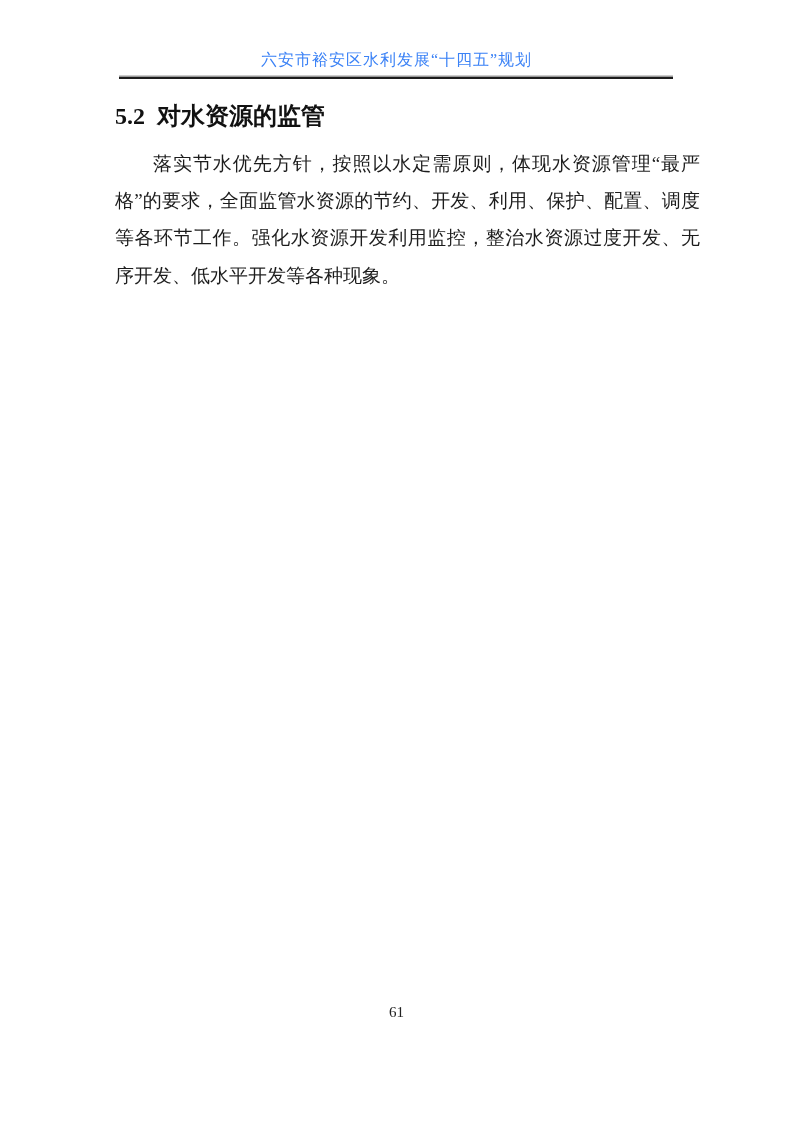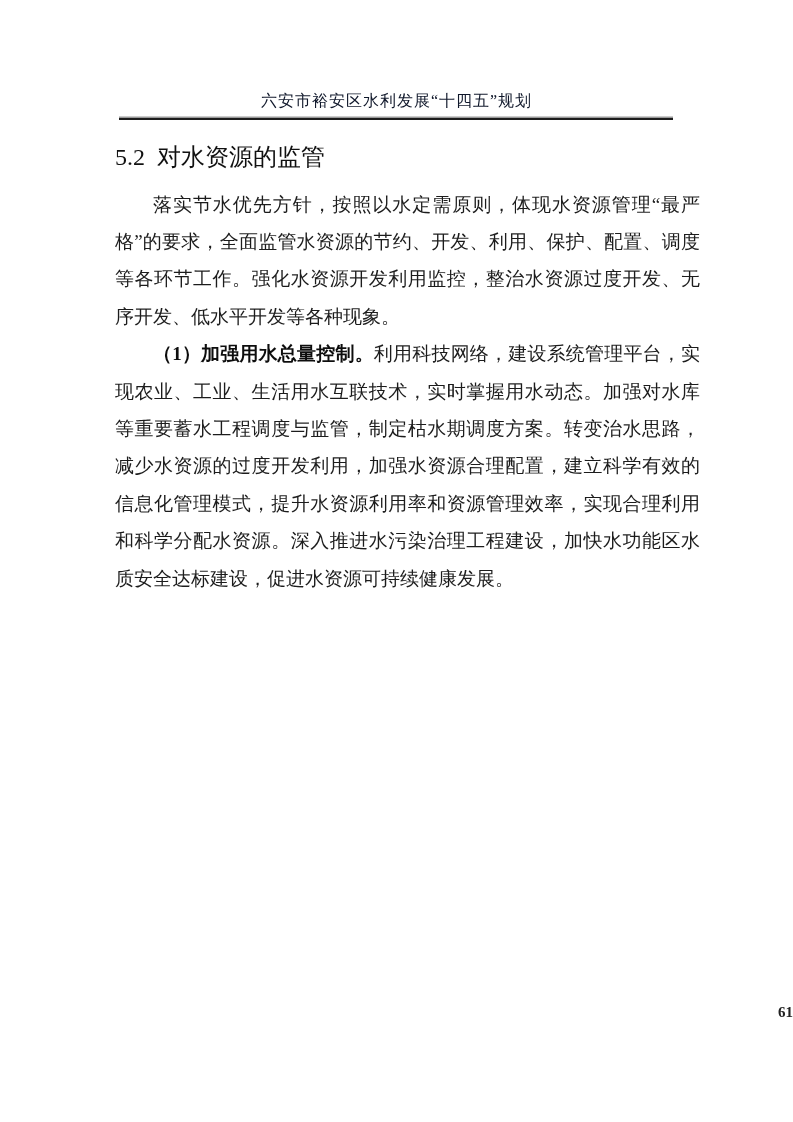--- a/index.html
+++ b/index.html
@@ -19,35 +19,34 @@
   }
   
   .header {
     padding-top: 50px;
   }
   .header-title {
     text-align: center;
     font-size: 16px;
     line-height: 19px;
     letter-spacing: 1px;
-    color: #0f172a;
-    margin-top: 41px;
+    color: #3b82f6;
   }
   .header-rule {
     margin: 8px 120px 0 119px;
     height: 1.5px;
     background: #1c1c1c;
     box-shadow: 0 -1.5px 0 #9a9a9a;
   }
   
   .section-heading {
     margin: 21px 93px 0 115px;
     font-size: 24px;
     line-height: 32px;
-    font-weight: 400;
+    font-weight: 700;
     font-family: "Liberation Sans", "DejaVu Sans", sans-serif;
     color: #111111;
   }
   .sec-num {
     font-family: "Liberation Serif", "DejaVu Serif", serif;
     margin-right: 12px;
   }
   
   .body {
     margin: 13px 93px 0 115px;
@@ -64,22 +63,21 @@
   .para .lead {
     font-weight: 700;
     color: #0d0d0d;
   }
   
   .footer {
     position: absolute;
     top: 1003px;
     left: 0;
     width: 100%;
-    text-align: right;
-    font-weight: bold;
+    text-align: center;
   }
   .page-number {
     font-size: 15px;
     line-height: 18px;
     color: #222222;
   }
 </style>
 </head>
 <body>
 
@@ -93,23 +91,20 @@
   <h1 class="section-heading">
     <span class="sec-num">5.2</span><span class="sec-title">对水资源的监管</span>
   </h1>
 
   <div class="body">
 
     <p class="para">
       <span>落实节水优先方针，按照以水定需原则，体现水资源管理“最严格”的要求，全面监管水资源的节约、开发、利用、保护、配置、调度等各环节工作。强化水资源开发利用监控，整治水资源过度开发、无序开发、低水平开发等各种现象。</span>
     </p>
 
-    <p class="para">
-      <strong class="lead">（1）加强用水总量控制。</strong><span>利用科技网络，建设系统管理平台，实现农业、工业、生活用水互联技术，实时掌握用水动态。加强对水库等重要蓄水工程调度与监管，制定枯水期调度方案。转变治水思路，减少水资源的过度开发利用，加强水资源合理配置，建立科学有效的信息化管理模式，提升水资源利用率和资源管理效率，实现合理利用和科学分配水资源。深入推进水污染治理工程建设，加快水功能区水质安全达标建设，促进水资源可持续健康发展。</span>
-    </p>
 
 
 
   </div>
 
   <div class="footer">
     <span class="page-number">61</span>
   </div>
 
 </div>

